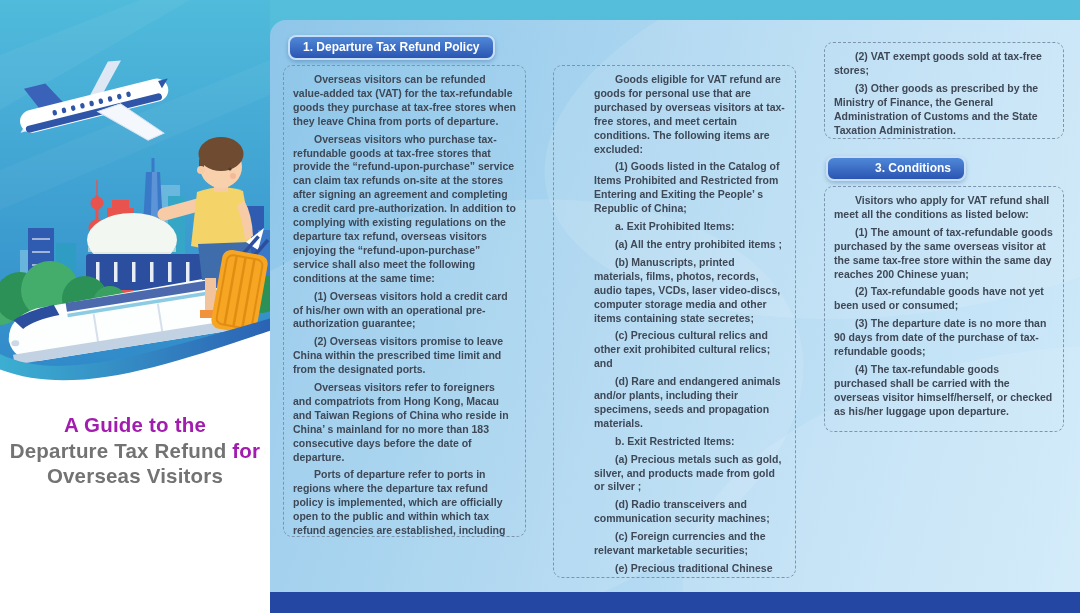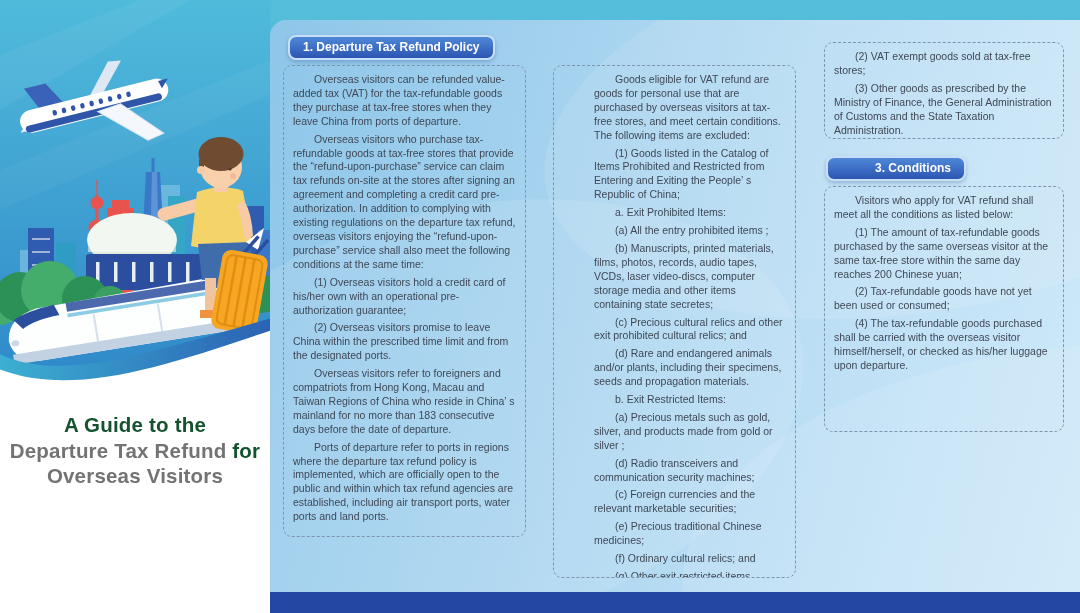--- a/index.html
+++ b/index.html
@@ -9,21 +9,21 @@
     background:linear-gradient(180deg,#55bfdb 0%,#3fa4d2 45%,#2e86c6 100%);
   }
   
   .left-col{position:absolute;left:0;top:0;width:270px;height:613px;}
   .illustration{position:absolute;left:0;top:0;}
   .title-area{
     position:absolute;left:0;top:396px;width:270px;height:217px;
     background:#ffffff;text-align:center;box-sizing:border-box;padding-top:16px;
   }
   .title-area div{font-weight:bold;font-size:20.5px;line-height:25.5px;letter-spacing:.2px;}
-  .t-light{color:#14532d;}
+  .t-light{color:#a21caf;}
   .t-dark{color:#737373;}
   
   .panel{
     position:absolute;left:270px;top:20px;width:810px;height:572px;
     background:linear-gradient(105deg,#8ec6e9 0%,#a6d3ef 35%,#bfe0f5 70%,#cfeafa 100%);
     border-radius:16px 0 0 0;overflow:hidden;
   }
   .swoosh{position:absolute;border-radius:50%;background:rgba(255,255,255,.11);}
   .sw1{left:-160px;top:190px;width:700px;height:420px;transform:rotate(-14deg);}
   .sw2{left:270px;top:-90px;width:780px;height:380px;transform:rotate(-10deg);}
@@ -40,21 +40,21 @@
   .pill3{left:556px;top:136px;padding-left:47px;}
   .dashed{
     position:absolute;border:1px dashed #7e94ac;border-radius:9px;
     box-sizing:border-box;padding:7px 9px;overflow:hidden;
     color:#3f4856;font-size:10.5px;line-height:13.9px;
   }
   .box1{left:13px;top:45px;width:243px;height:472px;}
   .box2{left:283px;top:45px;width:243px;height:513px;padding-left:40px;}
   .box3a{left:554px;top:22px;width:240px;height:97px;}
   .box3b{left:554px;top:166px;width:240px;height:246px;}
-  .dashed p{margin:0 0 4px;text-indent:21px;}
+  .dashed p{margin:0 0 4px;text-indent:21px;font-weight:bold;}
   .dashed p:last-child{margin-bottom:12px;}
   
   .bottom-bar{position:absolute;left:270px;top:592px;width:810px;height:21px;background:#2447a3;}
 </style>
 </head>
 <body>
 
 <div class="canvas">
 
   <div class="left-col">
@@ -251,18 +251,19 @@
     <div class="dashed box3a">
       <p>(2) VAT exempt goods sold at tax-free stores;</p>
       <p>(3) Other goods as prescribed by the Ministry of Finance, the General Administration of Customs and the State Taxation Administration.</p>
     </div>
 
     <div class="pill pill3">3. Conditions</div>
     <div class="dashed box3b">
       <p>Visitors who apply for VAT refund shall meet all the conditions as listed below:</p>
       <p>(1) The amount of tax-refundable goods purchased by the same overseas visitor at the same tax-free store within the same day reaches 200 Chinese yuan;</p>
       <p>(2) Tax-refundable goods have not yet been used or consumed;</p>
+      <p>(3) The departure date is no more than 90 days from date of the purchase of tax-refundable goods;</p>
       <p>(4) The tax-refundable goods purchased shall be carried with the overseas visitor himself/herself, or checked as his/her luggage upon departure.</p>
     </div>
   </div>
 
   <div class="bottom-bar"></div>
 </div>
 
 </body></html>

